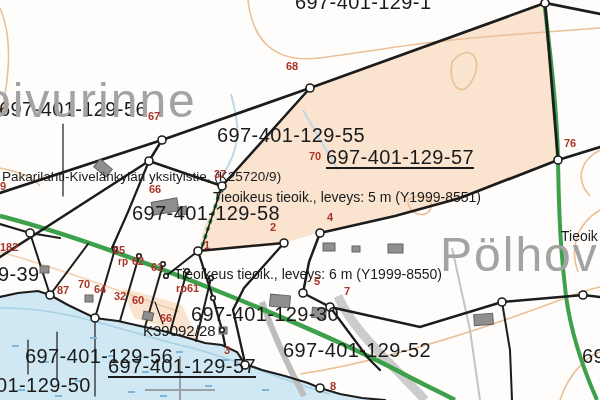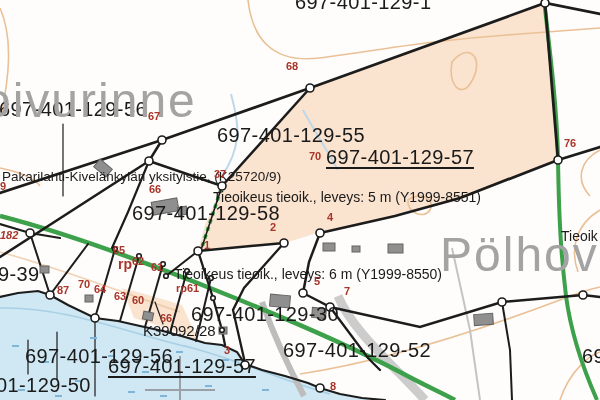--- a/index.html
+++ b/index.html
@@ -7,21 +7,21 @@
          font-family:"Liberation Sans",sans-serif;}
   #geom{position:absolute;left:0;top:0;}
   .lbl{position:absolute;white-space:nowrap;color:#1a1a1a;line-height:1.05;}
   .parcel{font-size:20px;font-weight:500;letter-spacing:.4px;}
   .u{text-decoration:underline;text-decoration-thickness:2px;text-underline-offset:3px;}
   .road{font-size:13.5px;font-weight:500;}
   .ease{font-size:14px;font-weight:500;}
   .k{font-size:15px;font-weight:500;}
   .place{font-size:48px;color:#a3a3a3;letter-spacing:2px;font-weight:400;}
   .pt{font-size:11px;font-weight:700;color:#a8352a;}
-  .pt-s{font-size:14px;font-weight:700;color:#a8352a;}
+  .pt-s{font-size:10px;font-weight:700;color:#a8352a;}
 </style>
 </head>
 <body>
 
 <div id="stage">
   <svg id="geom" width="600" height="400" viewBox="0 0 600 400">
 
     <path d="M0,297 L18,293 38,291 50,295 68,305 95,318 118,321 140,326 163,331 185,337 205,343 222,345 237,352 245,364 262,370 285,376 308,383 320,388 340,394 362,398 385,400 L0,400 Z" fill="#cfe8f3"></path>
     <path d="M0,308 C60,306 120,330 180,345 C230,356 280,380 330,394" fill="none" stroke="#a8cfe4" stroke-width="1.5"></path>
 
@@ -165,33 +165,33 @@
       <div class="lbl ease" style="left: 561px; top: 229px;">Tieoik</div>
       <div class="lbl place" style="left: -16px; top: 76px;">oivurinne</div>
       <div class="lbl place" style="left: 440px; top: 230px;">Pölhov</div>
       <div class="lbl pt" style="left: 286px; top: 61px;">68</div>
       <div class="lbl pt" style="left: 148px; top: 111px;">67</div>
       <div class="lbl pt" style="left: 564px; top: 138px;">76</div>
       <div class="lbl pt" style="left: 309px; top: 151px;">70</div>
       <div class="lbl pt" style="left: 214px; top: 169px;">37</div>
       <div class="lbl pt" style="left: 149px; top: 184px;">66</div>
       <div class="lbl pt" style="left: 0px; top: 181px;">9</div>
-      <div class="lbl pt" style="left: 0px; top: 230px; font-style: italic;">182</div>
+      <div class="lbl pt" style="left: 0px; top: 242px;">182</div>
       <div class="lbl pt" style="left: 270px; top: 222px;">2</div>
       <div class="lbl pt" style="left: 327px; top: 212px;">4</div>
       <div class="lbl pt" style="left: 204px; top: 240px;">1</div>
       <div class="lbl pt" style="left: 113px; top: 245px;">65</div>
       <div class="lbl pt-s" style="left: 118px; top: 257px;">rp</div>
       <div class="lbl pt" style="left: 132px; top: 256px;">62</div>
       <div class="lbl pt" style="left: 151px; top: 262px;">61</div>
       <div class="lbl pt" style="left: 176px; top: 283px;">rp61</div>
       <div class="lbl pt" style="left: 57px; top: 285px;">87</div>
       <div class="lbl pt" style="left: 78px; top: 279px;">70</div>
       <div class="lbl pt" style="left: 94px; top: 284px;">64</div>
-      <div class="lbl pt" style="left: 114px; top: 291px;">63</div>
+      <div class="lbl pt" style="left: 114px; top: 291px;">32</div>
       <div class="lbl pt" style="left: 132px; top: 295px;">60</div>
       <div class="lbl pt" style="left: 314px; top: 276px;">5</div>
       <div class="lbl pt" style="left: 344px; top: 286px;">7</div>
       <div class="lbl pt" style="left: 160px; top: 313px;">66</div>
       <div class="lbl pt" style="left: 224px; top: 345px;">3</div>
       <div class="lbl pt" style="left: 330px; top: 381px;">8</div>
     </div>
 </div>
 
 </body></html>

